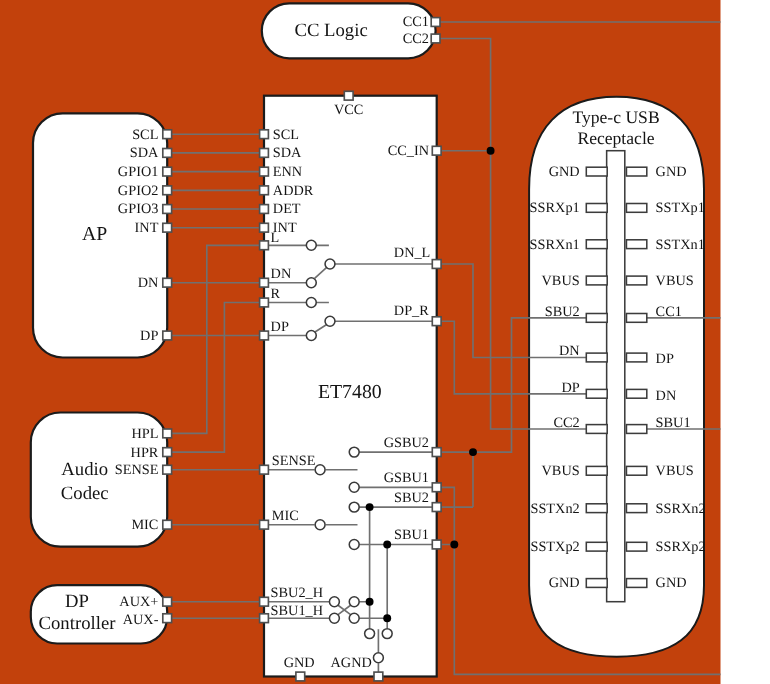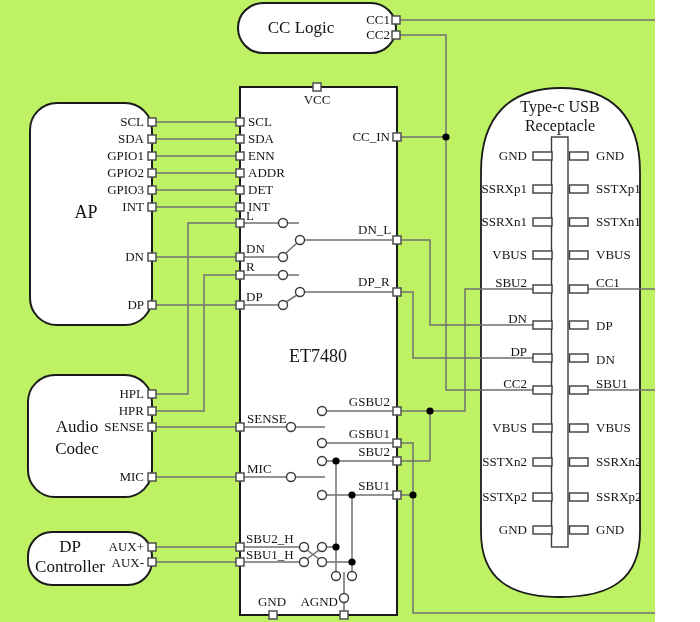--- a/index.html
+++ b/index.html
@@ -1,16 +1,16 @@
 <!DOCTYPE html>
 <html><head>
 <meta charset="utf-8">
 <style>
   html,body{margin:0;padding:0;background:#fff;}
-  .stage{position:relative;width:655px;height:622px;background:#bef264;overflow:hidden;}
+  .stage{position:relative;width:655px;height:622px;background:#c2410c;overflow:hidden;}
   svg{position:absolute;left:0;top:0;}
   text{font-family:"Liberation Serif","DejaVu Serif",serif;fill:#141414;}
   .lbl{font-size:13px;}
   .t18{font-size:18px;}
   .t17{font-size:17px;}
   .t16{font-size:16px;}
   .end{text-anchor:end;}
   .mid{text-anchor:middle;}
   .box{fill:#ffffff;stroke:#1b1b1b;stroke-width:2;}
   .rbox{fill:#ffffff;stroke:#1b1b1b;stroke-width:1.8;}

